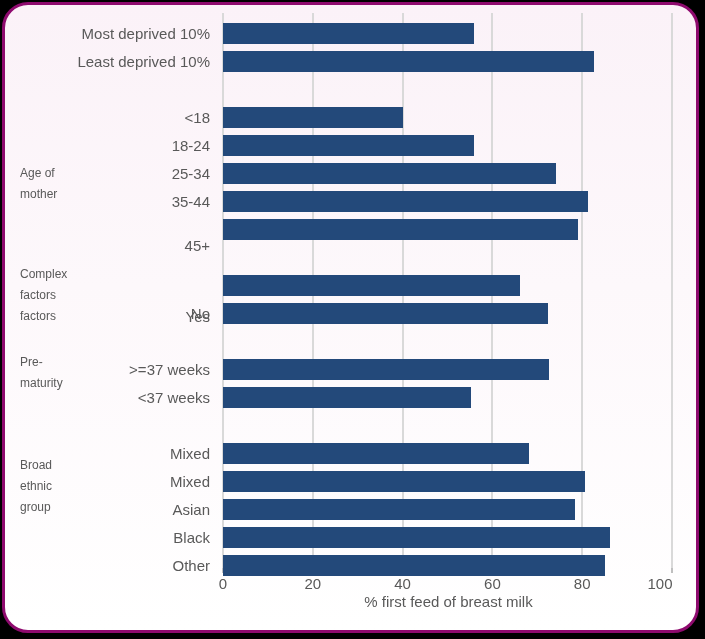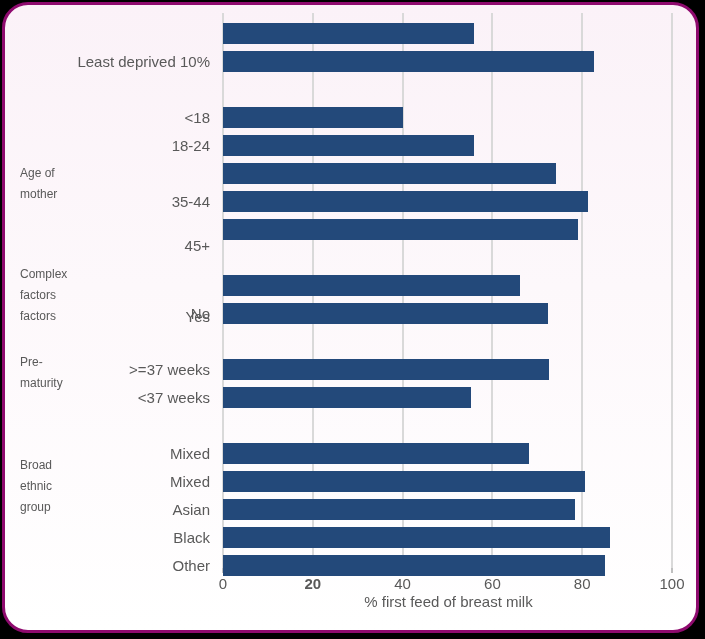--- a/index.html
+++ b/index.html
@@ -73,23 +73,25 @@
     <div class="grouplabel" style="top:442px;">
       <div>Broad</div>
       <div>ethnic</div>
       <div>group</div>
     </div>
     <div class="grouplabel" style="top:339px;">
       <div>Pre-</div>
       <div>maturity</div>
     </div>
 
+  <div class="rowlabel" style="top: 10px;">Most deprived 10%</div>
       <div class="rowlabel" style="top: 38px;">Least deprived 10%</div>
       <div class="rowlabel" style="top: 94px;">&lt;18</div>
       <div class="rowlabel" style="top: 122px;">18-24</div>
+      <div class="rowlabel" style="top: 150px;">25-34</div>
       <div class="rowlabel" style="top: 178px;">35-44</div>
       <div class="rowlabel" style="top: 206px; margin-top: 16px;">45+</div>
       <div class="rowlabel" style="top: 262px; margin-top: 31px;">Yes</div>
       <div class="rowlabel" style="top: 290px;">No</div>
       <div class="rowlabel" style="top: 346px;">&gt;=37 weeks</div>
       <div class="rowlabel" style="top: 374px;">&lt;37 weeks</div>
       <div class="rowlabel" style="top: 430px;">Mixed</div>
       <div class="rowlabel" style="top: 458px;">Mixed</div>
       <div class="rowlabel" style="top: 486px;">Asian</div>
       <div class="rowlabel" style="top: 514px;">Black</div>
@@ -97,33 +99,33 @@
     </div>
 
   <div id="plot">
     <div class="axisline"></div>
 
   <div class="gridline" style="left: 0px;"></div>
       <div class="tick" style="left: 0px;"></div>
       <div class="ticklabel" style="left: -29px;">0</div>
       <div class="gridline" style="left: 89.8px;"></div>
       <div class="tick" style="left: 89.8px;"></div>
-      <div class="ticklabel" style="left: 60.8px; font-weight: bold;">20</div>
+      <div class="ticklabel" style="left: 60.8px;">20</div>
       <div class="gridline" style="left: 179.6px;"></div>
       <div class="tick" style="left: 179.6px;"></div>
       <div class="ticklabel" style="left: 150.6px;">40</div>
       <div class="gridline" style="left: 269.4px;"></div>
       <div class="tick" style="left: 269.4px;"></div>
       <div class="ticklabel" style="left: 240.4px;">60</div>
       <div class="gridline" style="left: 359.2px;"></div>
       <div class="tick" style="left: 359.2px;"></div>
       <div class="ticklabel" style="left: 330.2px;">80</div>
       <div class="gridline" style="left: 449px;"></div>
       <div class="tick" style="left: 449px;"></div>
-      <div class="ticklabel" style="left: 420px;">100</div>
+      <div class="ticklabel" style="left: 408px;">100</div>
       <div class="bar" title="Most deprived 10%: 55.8" style="left: 1px; top: 10px; width: 250.542px; background: rgb(35, 73, 122);"></div>
       <div class="bar" title="Least deprived 10%: 82.7" style="left: 1px; top: 38px; width: 371.323px; background: rgb(35, 73, 122);"></div>
       <div class="bar" title="&lt;18: 40" style="left: 1px; top: 94px; width: 179.6px; background: rgb(35, 73, 122);"></div>
       <div class="bar" title="18-24: 56" style="left: 1px; top: 122px; width: 251.44px; background: rgb(35, 73, 122);"></div>
       <div class="bar" title="25-34: 74.1" style="left: 1px; top: 150px; width: 332.709px; background: rgb(35, 73, 122);"></div>
       <div class="bar" title="35-44: 81.2" style="left: 1px; top: 178px; width: 364.588px; background: rgb(35, 73, 122);"></div>
       <div class="bar" title="45+: 79" style="left: 1px; top: 206px; width: 354.71px; background: rgb(35, 73, 122);"></div>
       <div class="bar" title="Yes: 66.1" style="left: 1px; top: 262px; width: 296.789px; background: rgb(35, 73, 122);"></div>
       <div class="bar" title="No: 72.3" style="left: 1px; top: 290px; width: 324.627px; background: rgb(35, 73, 122);"></div>
       <div class="bar" title="&gt;=37 weeks: 72.6" style="left: 1px; top: 346px; width: 325.974px; background: rgb(35, 73, 122);"></div>

